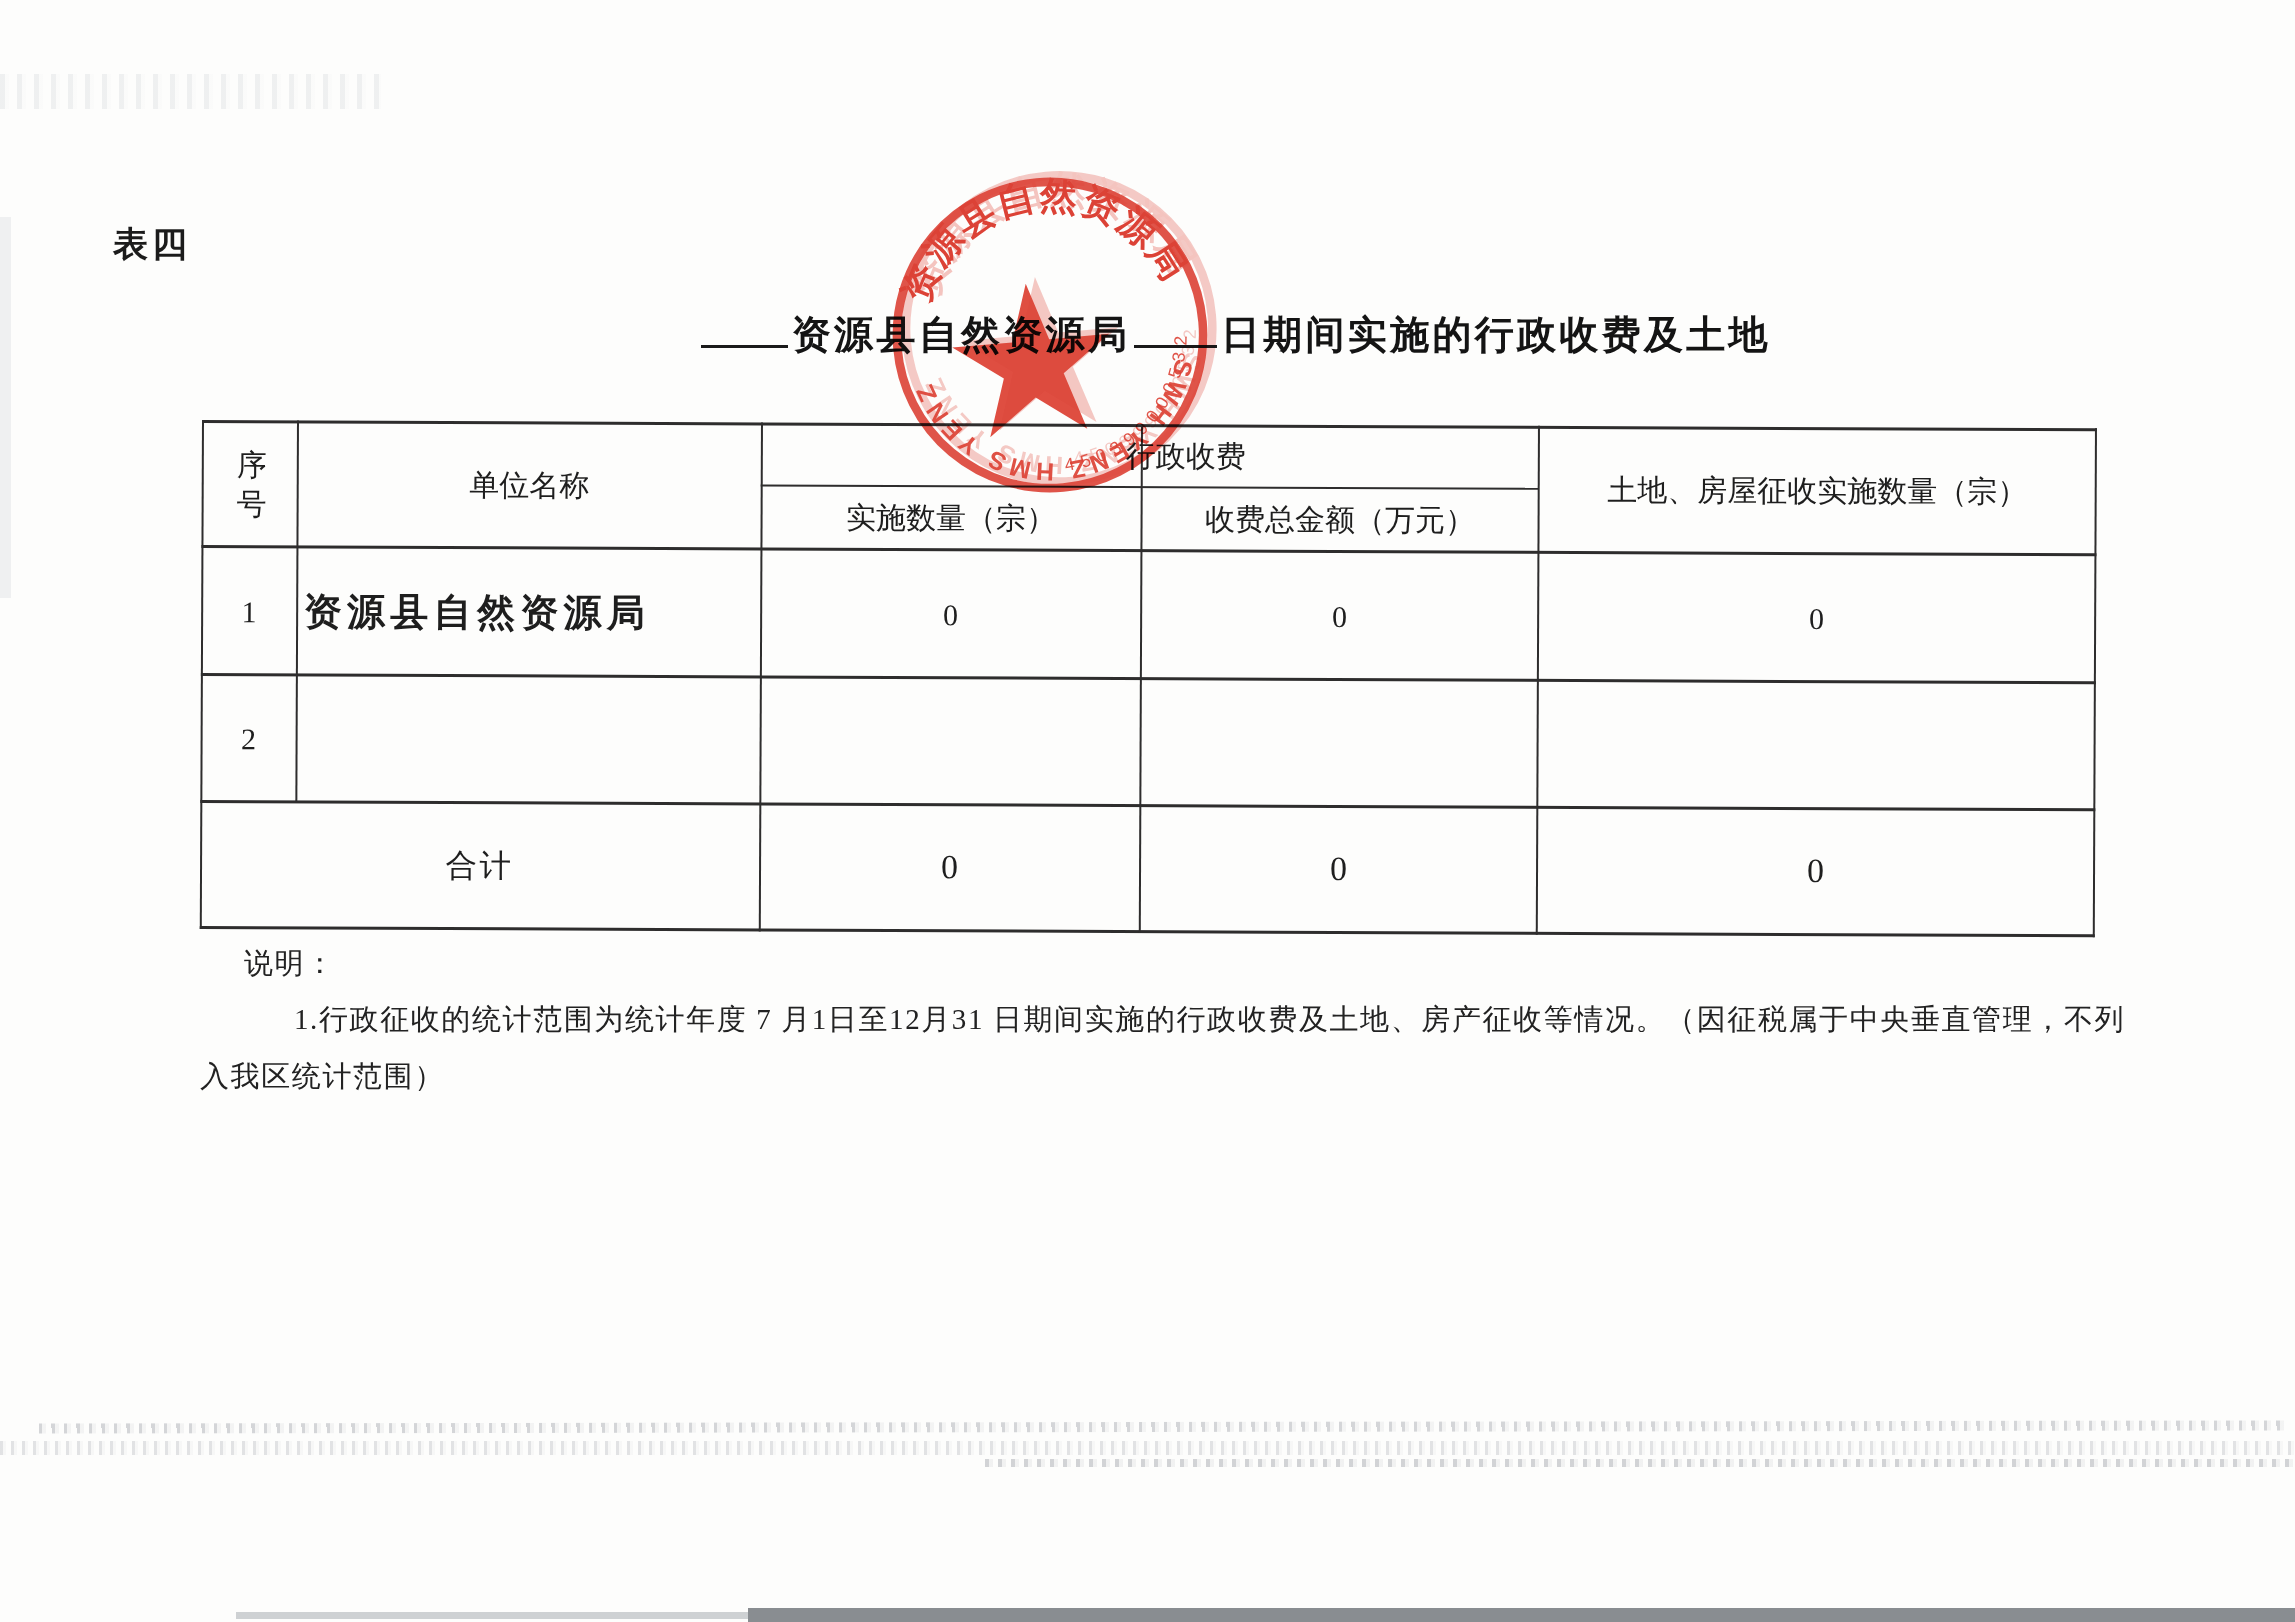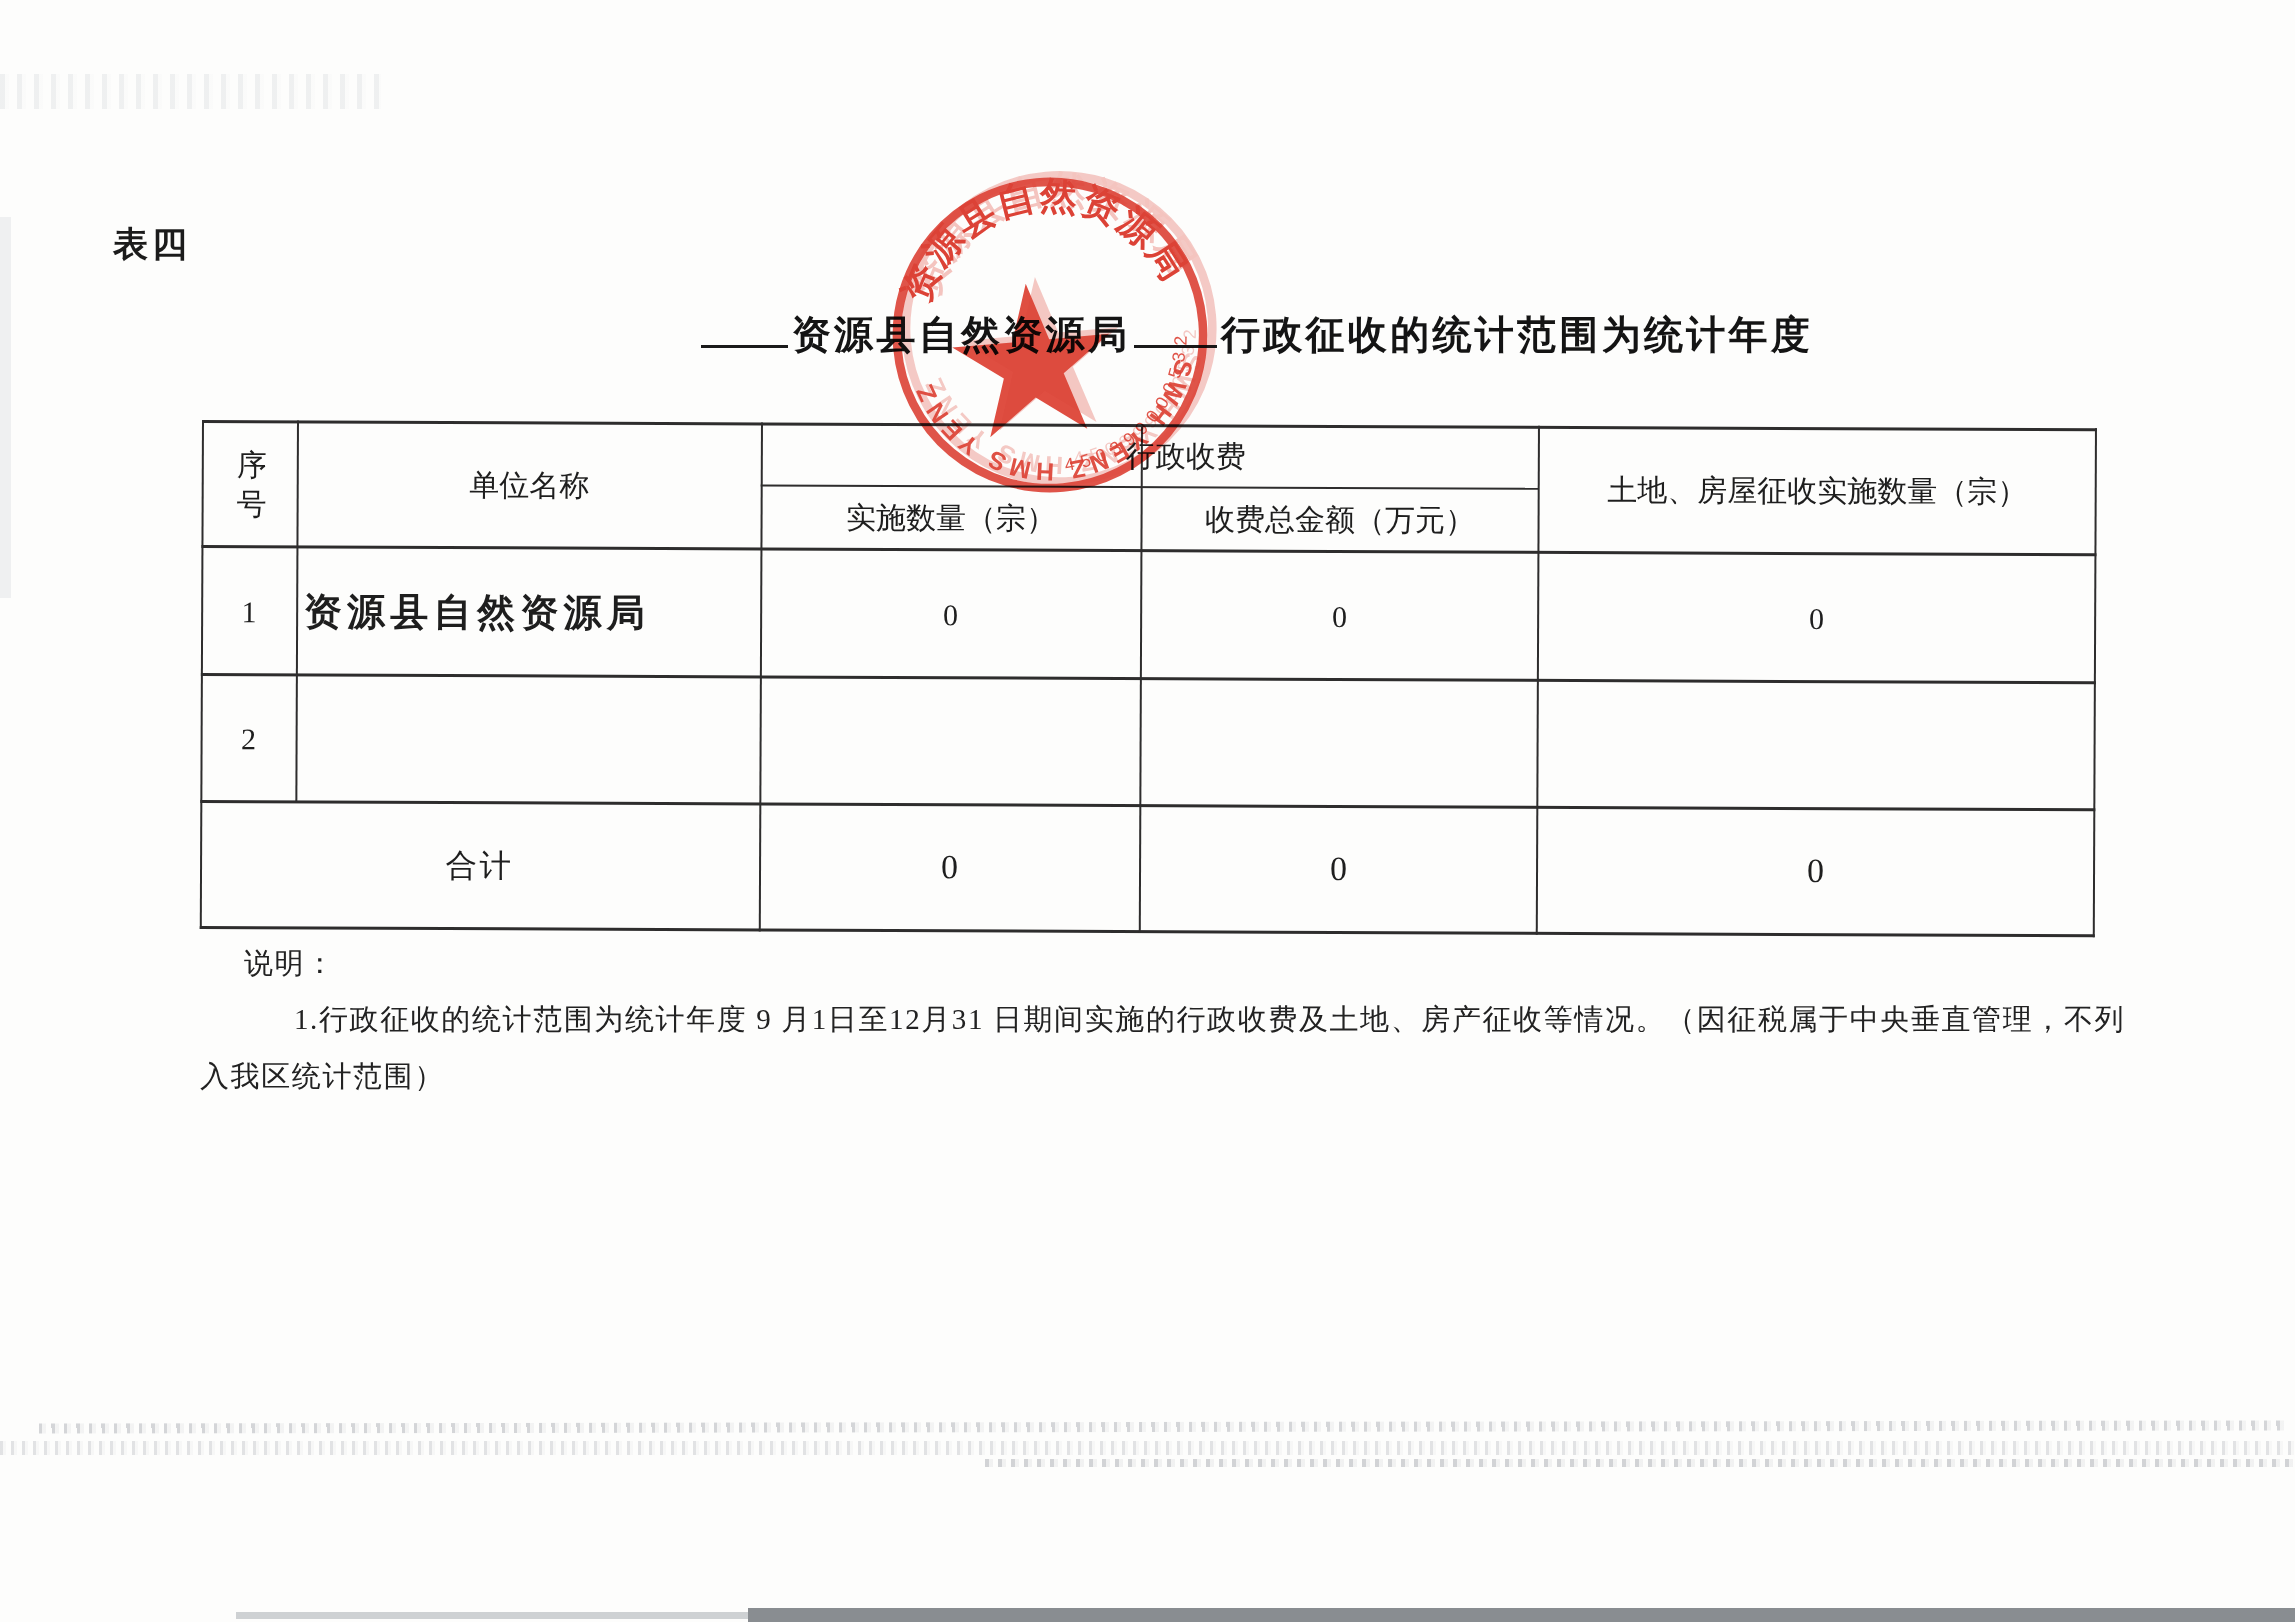--- a/index.html
+++ b/index.html
@@ -55,21 +55,21 @@
   <div class="artifact smudge-left"></div>
   <div class="artifact noise-band1"></div>
   <div class="artifact noise-band2"></div>
   <div class="artifact noise-band3"></div>
   <div class="artifact bottom-bar-light"></div>
   <div class="artifact bottom-bar-dark"></div>
 
   <div class="form-label">表四</div>
 
   <div class="title-line">
-    <span class="blank b1"></span><span>资源县自然资源局</span><span class="blank b2"></span><span>行政征收的统计范围为统计年度</span>
+    <span class="blank b1"></span><span>资源县自然资源局</span><span class="blank b2"></span><span>日期间实施的行政收费及土地</span>
   </div>
 
   <div class="sheet">
 
     <div class="hline" style="left:0;top:0;width:1895px;height:2.6px"></div>
     <div class="hline" style="left:559px;top:62px;width:778px;height:2px"></div>
     <div class="hline" style="left:0;top:125px;width:1895px;height:3.3px"></div>
     <div class="hline" style="left:0;top:253px;width:1895px;height:3.3px"></div>
     <div class="hline" style="left:0;top:380px;width:1895px;height:3.3px"></div>
     <div class="hline" style="left:0;top:506px;width:1895px;height:2.6px"></div>
@@ -102,21 +102,21 @@
     <div class="cell num" style="left:940px;top:257px;width:397px;height:123px"></div>
     <div class="cell num" style="left:1337px;top:257px;width:557px;height:123px"></div>
 
     <div class="cell total-label" style="left:0;top:383px;width:559px;height:123px">合计</div>
     <div class="cell total-num" style="left:559px;top:383px;width:381px;height:123px">0</div>
     <div class="cell total-num" style="left:940px;top:383px;width:397px;height:123px">0</div>
     <div class="cell total-num" style="left:1337px;top:383px;width:557px;height:123px">0</div>
   </div>
 
   <div class="note" style="left:244px;top:944px">说明：</div>
-  <div class="note" style="left:294px;top:1000px">1.行政征收的统计范围为统计年度 9 月1日至12月31 日期间实施的行政收费及土地、房产征收等情况。（因征税属于中央垂直管理，不列</div>
+  <div class="note" style="left:294px;top:1000px">1.行政征收的统计范围为统计年度 7 月1日至12月31 日期间实施的行政收费及土地、房产征收等情况。（因征税属于中央垂直管理，不列</div>
   <div class="note" style="left:200px;top:1057px">入我区统计范围）</div>
 
   <svg class="stamp" viewBox="0 0 560 560">
     <defs>
       <path id="arcTop" d="M 88,280 A 192,192 0 1 1 472,280" fill="none"></path>
       <path id="arcBottom" d="M 475,280 A 195,195 0 1 1 85,280" fill="none"></path>
       <path id="arcSerial" d="M 280,488 A 208,208 0 0 0 488,280" fill="none"></path>
       <g id="stampMain">
         <g transform="rotate(-5 280 280)">
           <circle cx="280" cy="280" r="233" fill="none" stroke="#dd3a2d" stroke-width="13" stroke-opacity="0.9"></circle>

